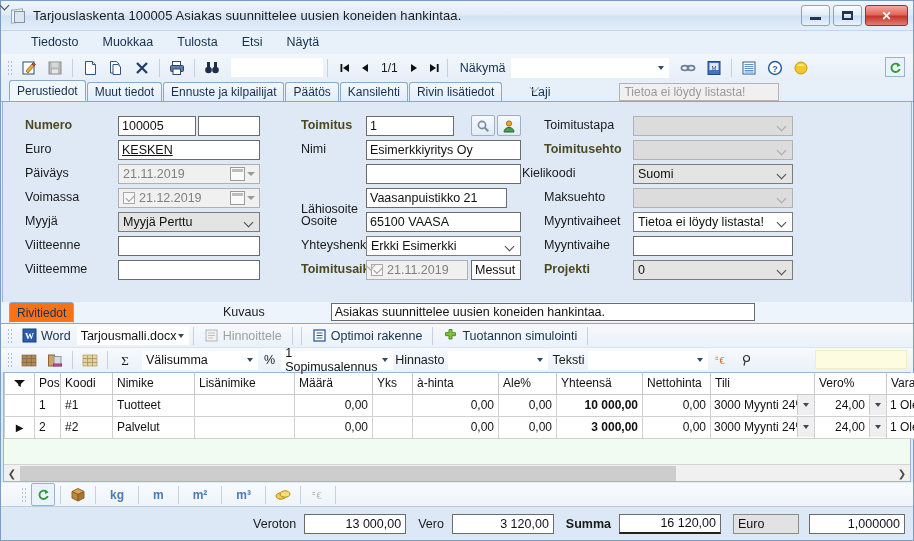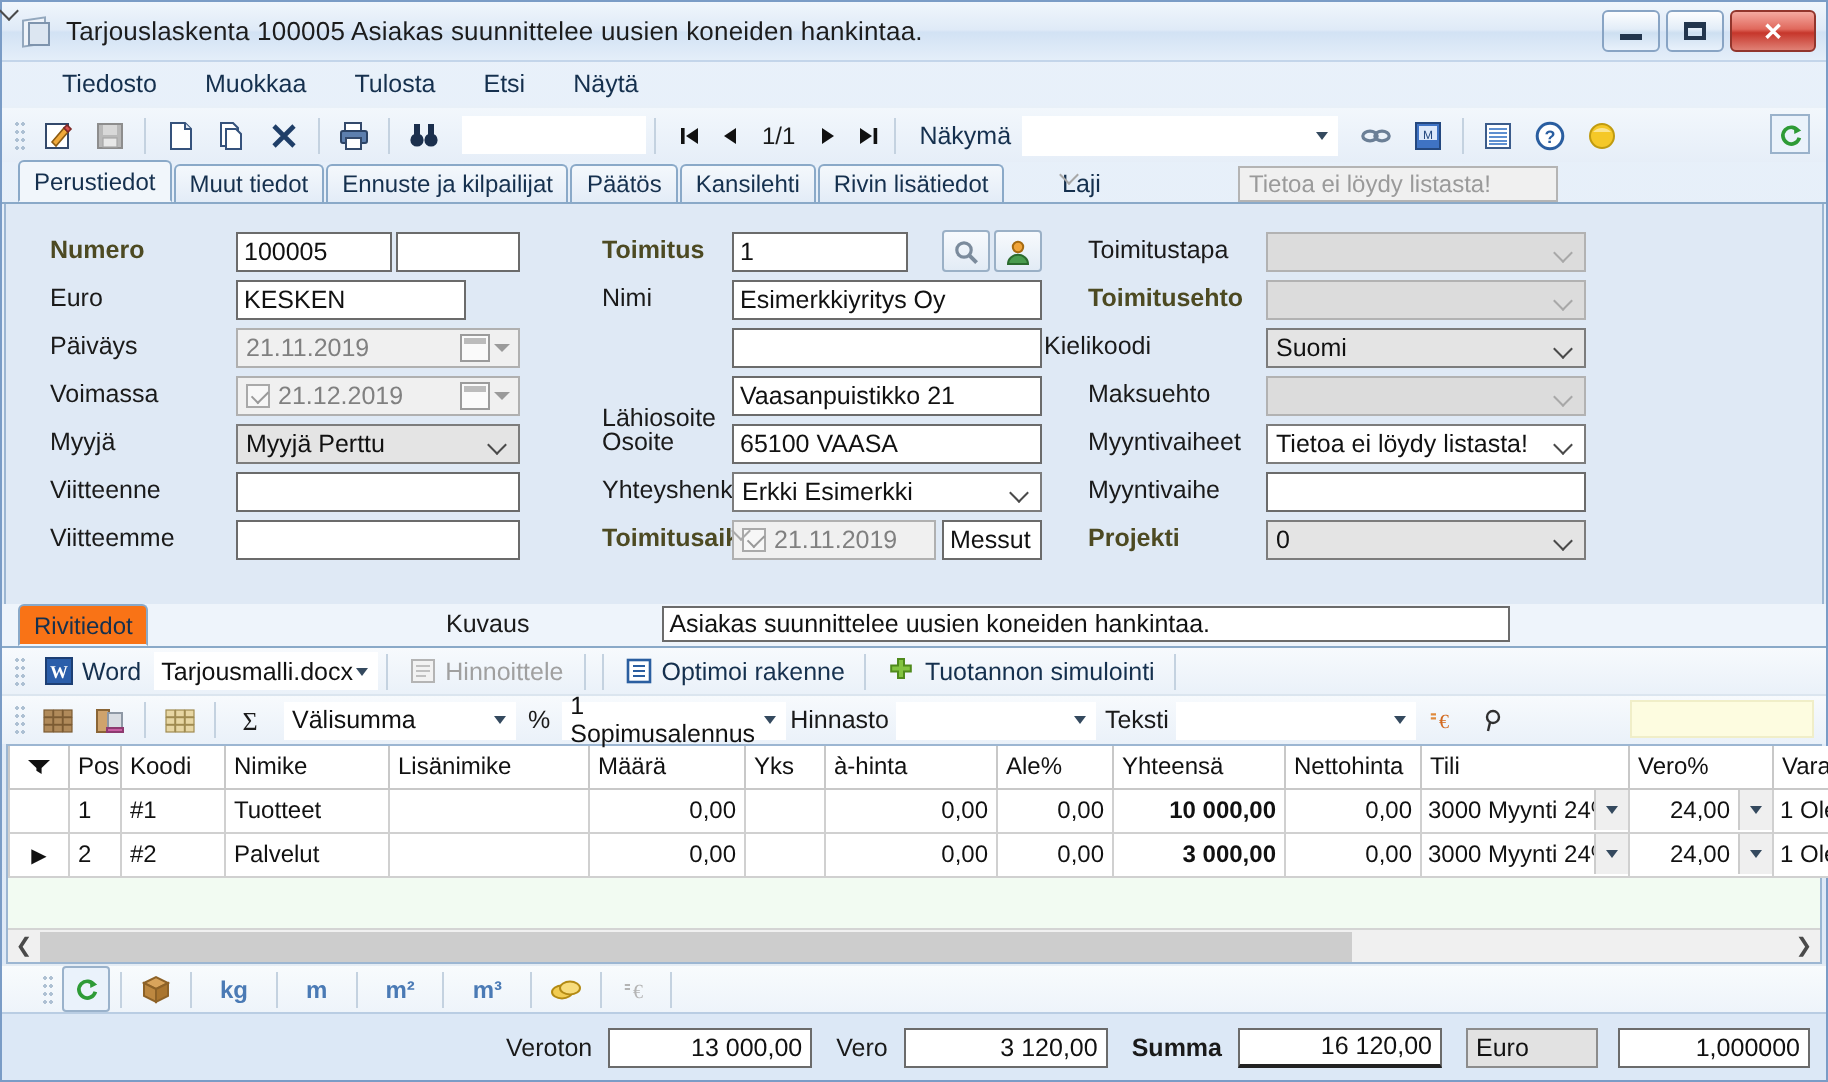--- a/index.html
+++ b/index.html
@@ -463,21 +463,21 @@
     </div>
   </div>
 
   <div class="formpanel">
 
     <span class="field-label bold" style="left:22px;top:16px;">Numero</span>
     <div class="inp" style="left:115px;top:14px;width:78px;">100005</div>
     <div class="inp" style="left:195px;top:14px;width:62px;"></div>
 
     <span class="field-label" style="left:22px;top:40px;">Euro</span>
-    <div class="inp" style="left:115px;top:38px;width:115px;">KESKEN</div>
+    <div class="inp" style="left:115px;top:38px;width:142px;text-decoration:underline;">KESKEN</div>
 
     <span class="field-label" style="left:22px;top:64px;">Päiväys</span>
     <div class="datebox" style="left:115px;top:62px;width:142px;">
       <span>21.11.2019</span>
       <div class="calic"></div>
       <div class="dcaret"></div>
     </div>
 
     <span class="field-label" style="left:22px;top:88px;">Voimassa</span>
     <div class="datebox" style="left:115px;top:86px;width:142px;">
@@ -513,21 +513,21 @@
         <path d="M2 13 A5 4.6 0 0 1 12 13 Z" fill="#4a9c4e" stroke="#2b6b2e"></path>
       </svg>
     </div>
 
     <span class="field-label" style="left:298px;top:40px;">Nimi</span>
     <div class="inp" style="left:363px;top:38px;width:155px;">Esimerkkiyritys Oy</div>
 
     <div class="inp" style="left:363px;top:62px;width:155px;"></div>
 
     <span class="field-label" style="left:298px;top:100px;">Lähiosoite</span>
-    <div class="inp" style="left:363px;top:86px;width:155px;">Vaasanpuistikko 21</div>
+    <div class="inp" style="left:363px;top:86px;width:141px;">Vaasanpuistikko 21</div>
 
     <span class="field-label" style="left:298px;top:112px;">Osoite</span>
     <div class="inp" style="left:363px;top:110px;width:155px;">65100  VAASA</div>
 
     <span class="field-label" style="left:298px;top:136px;">Yhteyshenkilö</span>
     <div class="combo white" style="left:363px;top:134px;width:155px;">
       <span>Erkki Esimerkki</span>
       <div class="chev"></div>
     </div>
 

